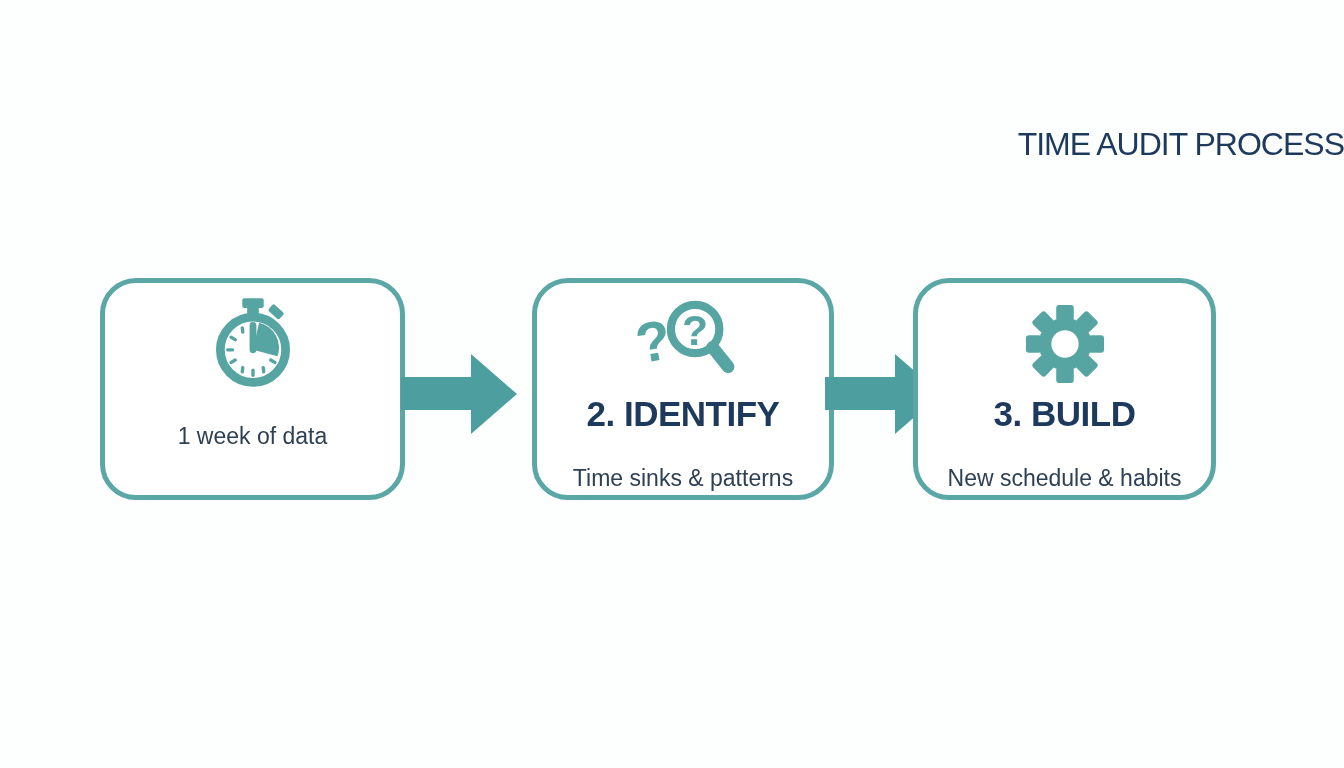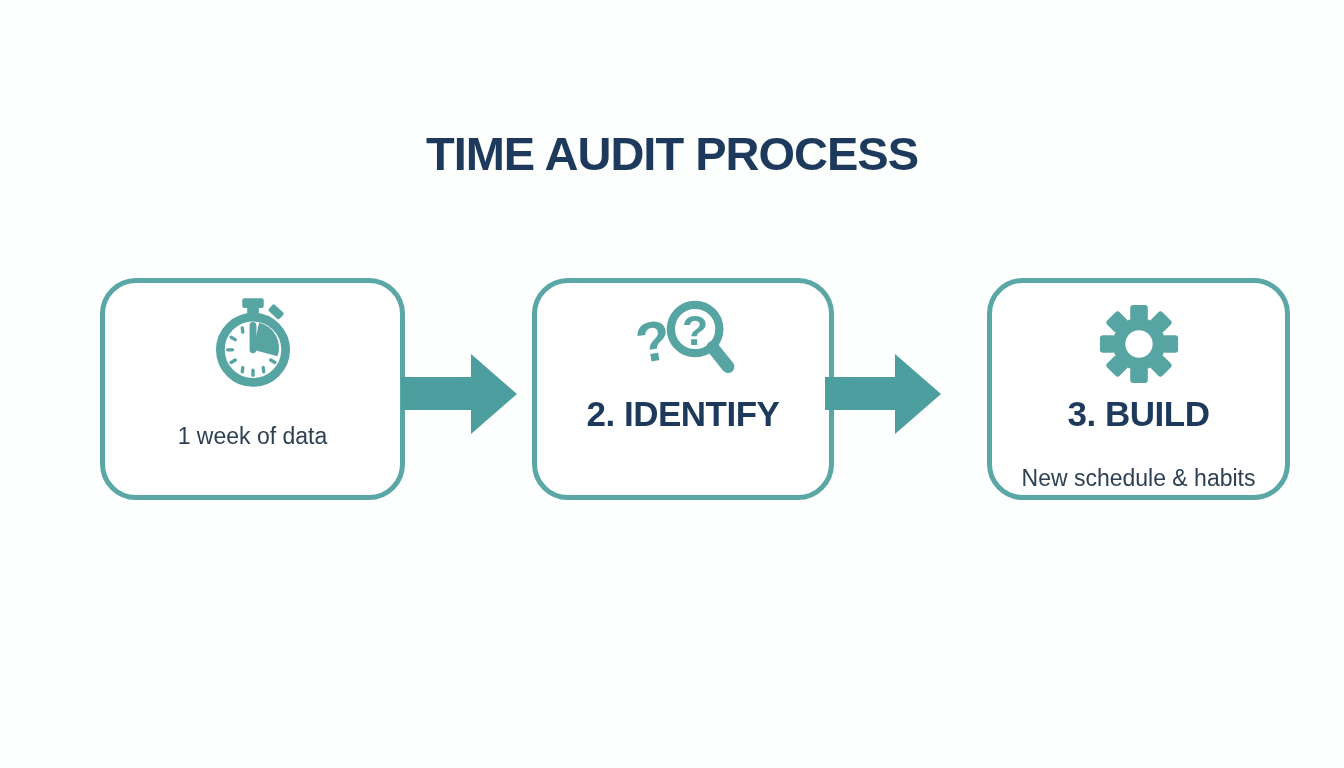--- a/index.html
+++ b/index.html
@@ -4,32 +4,32 @@
 <style>
   :root{
     --page-bg:#fdfefe; --box-bg:#ffffff; --teal:#5aa7a6; --arrow-teal:#4d9e9e;
     --icon-teal:#57a5a3; --heading-navy:#1d3a5c; --subtitle-slate:#2e4053;
   }
   *{box-sizing:border-box; margin:0; padding:0;}
   body{background:var(--page-bg); font-family:"Liberation Sans", sans-serif;}
   .page{position:relative; width:1344px; height:768px; background:var(--page-bg); overflow:hidden;}
   .title{
     position:absolute; top:126px; left:0; width:100%;
-    text-align:center; font-size:47px; font-weight:bold; letter-spacing:-1px;
+    text-align:right; font-size:32px; font-weight:normal; letter-spacing:-1px;
     color:var(--heading-navy);
   }
   .box{
     position:absolute; top:278px; height:222px;
     background:var(--box-bg);
     border:5px solid var(--teal); border-radius:36px;
     display:flex; flex-direction:column; align-items:center;
   }
   .box-1{left:100px; width:305px;}
   .box-2{left:532px; width:302px;}
-  .box-3{left:987px; width:303px;}
+  .box-3{left:913px; width:303px;}
   .icon-slot{
     height:98px; margin-top:12px;
     display:flex; align-items:center; justify-content:center;
   }
   .step-heading{
     height:42px; display:flex; align-items:center;
     font-size:35px; font-weight:bold; letter-spacing:-0.5px;
     color:var(--heading-navy);
   }
   .step-sub{
@@ -85,20 +85,21 @@
   <section class="box box-2">
     <div class="icon-slot">
       <svg width="112" height="95" viewBox="0 0 115 98" aria-hidden="true">
         <text class="qtext" x="10" y="66" font-size="58" transform="rotate(-10 26 50)">?</text>
         <line class="tstroke" x1="88" y1="52" x2="104" y2="72" stroke-width="13" stroke-linecap="round"></line>
         <circle class="tstroke" cx="70" cy="33" r="25" stroke-width="8.5" fill="#ffffff"></circle>
         <text class="qtext" x="70" y="49" font-size="44" text-anchor="middle">?</text>
       </svg>
     </div>
     <div class="step-heading">2. IDENTIFY</div>
+    <div class="step-sub">Time sinks &amp; patterns</div>
   </section>
 
   <svg class="arrow arrow-2" width="116" height="82" viewBox="0 0 116 82" aria-hidden="true">
     <polygon points="0,24 70,24 70,1 116,41 70,81 70,57 0,57"></polygon>
   </svg>
 
   <section class="box box-3">
     <div class="icon-slot">
       <svg width="82" height="82" viewBox="0 0 84 84" aria-hidden="true">
         <g class="tfill">

